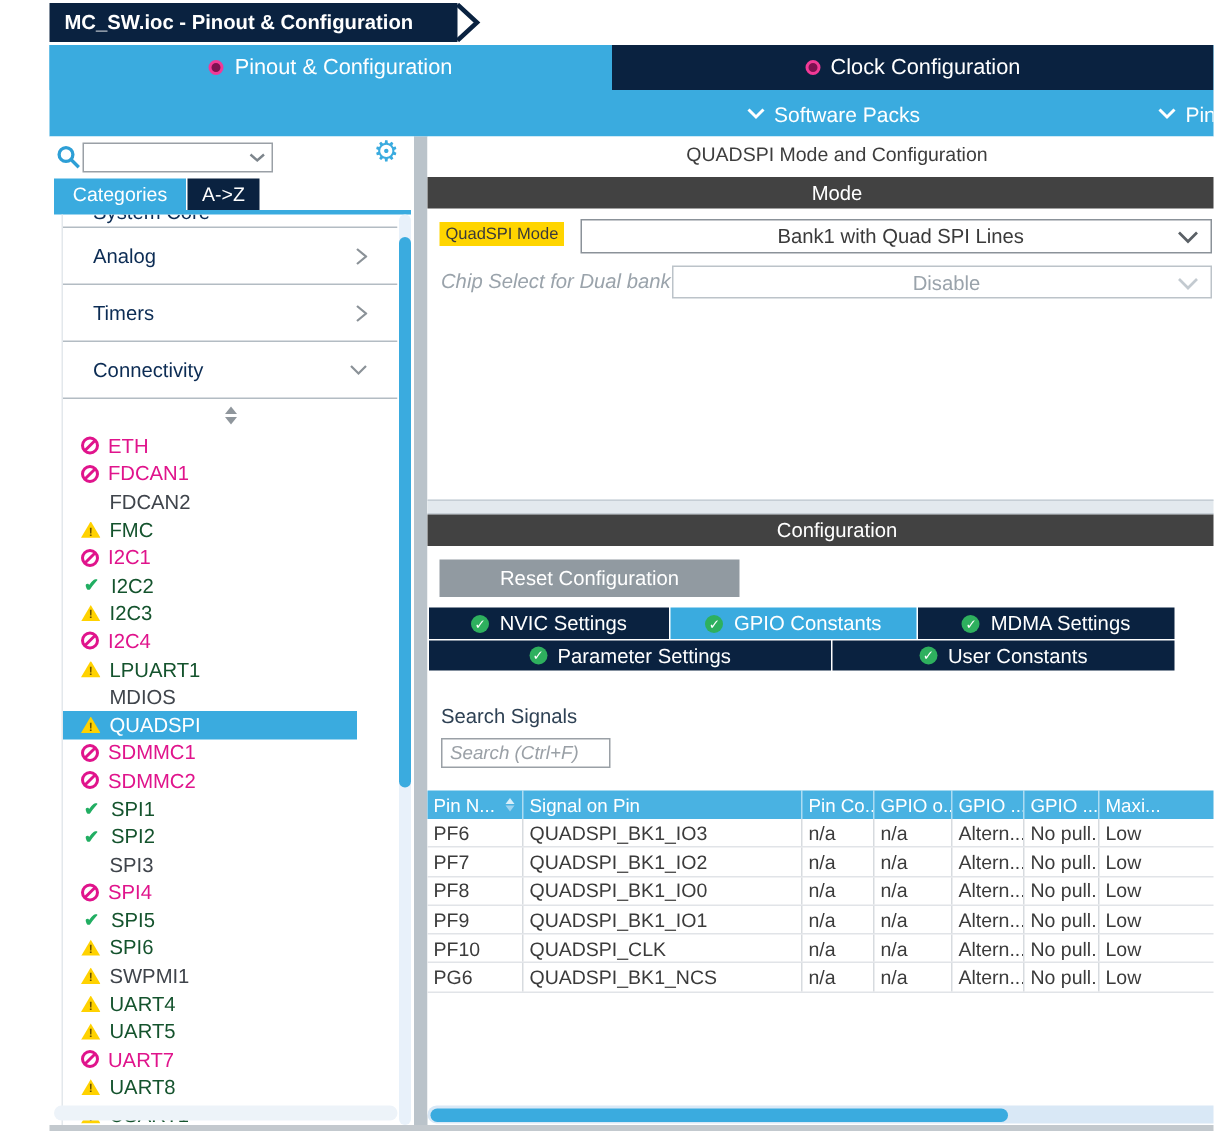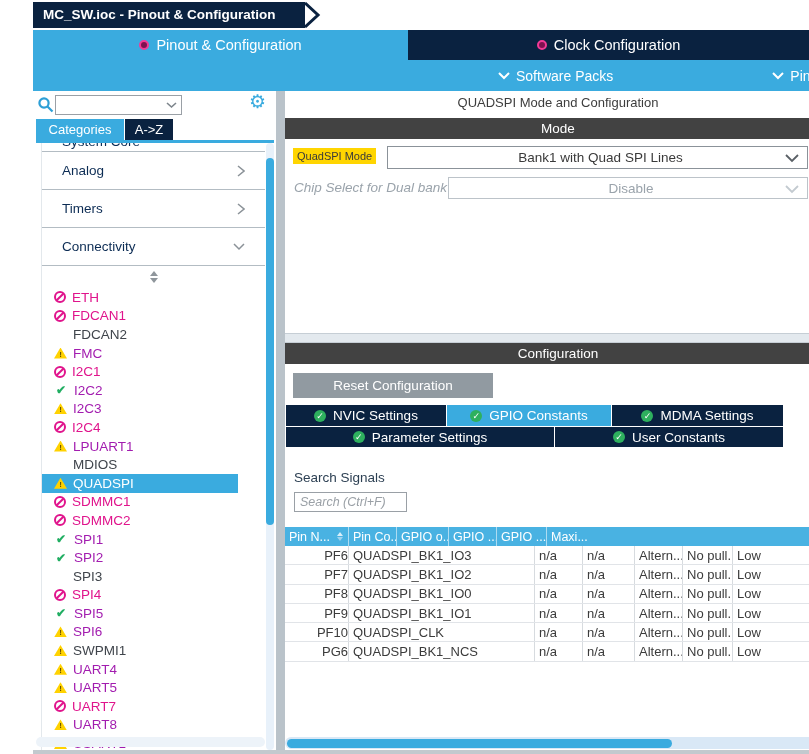--- a/index.html
+++ b/index.html
@@ -41,21 +41,21 @@
   .clipped span{display:block;margin-top:-9px;color:#0c2c54;font-size:13.5px;padding-left:20px;}
   .catrow{height:38px;border-bottom:1px solid #b3bcc3;display:flex;align-items:center;color:#0c2c54;font-size:13.5px;padding-left:20px;position:relative;}
   .catrow .cchev{position:absolute;right:20px;}
   .spinrow{height:22px;display:flex;flex-direction:column;align-items:center;justify-content:center;gap:2px;}
   .tri-up{width:0;height:0;border-left:4px solid transparent;border-right:4px solid transparent;border-bottom:5px solid #8f969c;}
   .tri-dn{width:0;height:0;border-left:4px solid transparent;border-right:4px solid transparent;border-top:5px solid #8f969c;}
 
   .pitem{height:18.6px;display:flex;align-items:center;font-size:13.5px;padding-left:12px;gap:6px;}
   .pitem .plabel{white-space:nowrap;}
   .tone-pink .plabel{color:#e0148c;}
-  .tone-green .plabel{color:#a21caf;}
+  .tone-green .plabel{color:#14532d;}
   .tone-dark .plabel{color:#3f444b;}
   .pitem.sel{background:#3aabdf;width:196px;}
   .pitem.sel .plabel{color:#fff;}
   .picon{width:14px;display:inline-flex;justify-content:center;flex:none;}
   .ic-check{color:#21ae62;font-weight:bold;font-size:12px;}
   .ic-warn{width:13px;height:11px;background:#ffd200;clip-path:polygon(50% 0,100% 100%,0 100%);
     display:inline-flex;align-items:flex-end;justify-content:center;
     font-weight:bold;font-size:8px;line-height:9px;color:#6b5200;}
   .ic-block{width:12px;height:12px;border:2px solid #e0148c;border-radius:50%;position:relative;}
   .ic-block::after{content:"";position:absolute;left:-1px;top:3px;width:10px;height:2px;background:#e0148c;transform:rotate(-45deg);}
@@ -101,21 +101,21 @@
   .search-label{position:absolute;left:9px;top:379px;font-size:13.5px;color:#2e4154;}
   .search-input{position:absolute;left:9px;top:401px;width:113px;height:20px;border:1px solid #9aa0a6;font-size:12.5px;font-style:italic;color:#6d747b;padding-left:5px;outline:none;}
   .search-input::placeholder{color:#9aa0a6;font-style:italic;}
   .clipbox{position:absolute;left:534px;top:403px;width:6px;height:13px;border:2px solid #5a5a5a;border-right:none;}
 
   .gtable{position:absolute;left:0;top:436px;width:534px;font-size:13px;color:#3b3b3b;}
   .thead{display:flex;height:19px;background:#49b2e2;color:#fff;font-size:12.5px;}
   .thcell{display:flex;align-items:center;padding-left:4px;border-right:1px solid rgba(255,255,255,.55);white-space:nowrap;overflow:hidden;}
   .trow{display:flex;height:19.3px;border-bottom:1px solid #e1e4e8;}
   .tcell{display:flex;align-items:center;padding-left:4px;border-right:1px solid #d7dbdf;white-space:nowrap;overflow:hidden;}
-  .c0{width:64px;justify-content:flex-end;} .c1{width:186px;} .c2{width:48px;} .c3{width:52px;} .c4{width:48px;} .c5{width:50px;} .c6{width:86px;border-right:none;}
+  .c0{width:64px;} .c1{width:186px;} .c2{width:48px;} .c3{width:52px;} .c4{width:48px;} .c5{width:50px;} .c6{width:86px;border-right:none;}
   .hsort{margin-left:auto;margin-right:5px;display:flex;flex-direction:column;gap:1px;}
   .hsort i{display:block;width:0;height:0;border-left:3.5px solid transparent;border-right:3.5px solid transparent;}
   .hsort .u{border-bottom:4px solid #d9effa;} .hsort .d{border-top:4px solid #9fd3ef;}
 
   .conf-vtrack{position:absolute;left:537px;top:252px;width:8px;height:394px;background:#e9f2fb;border-radius:4px;}
   .conf-vthumb{position:absolute;left:0;top:105px;width:8px;height:145px;background:#3aabdf;border-radius:4px;}
   .panel-htrack{position:absolute;left:0;top:646px;width:537px;height:12px;background:#d9e8f6;border-radius:6px;}
   .panel-hthumb{position:absolute;left:2px;top:1.5px;width:385px;height:9px;background:#3aabdf;border-radius:4.5px;}
 
   .chev-svg{display:inline-block;}
@@ -363,20 +363,21 @@
     <div class="search-label">Search Signals</div>
     <input class="search-input" placeholder="Search (Ctrl+F)" style="">
     <div class="clipbox"></div>
 
     <div class="gtable">
       <div class="thead">
           <div class="thcell c0">Pin N...<span class="hsort">
               <i class="u"></i>
               <i class="d"></i>
             </span></div>
+          <div class="thcell c1">Signal on Pin</div>
           <div class="thcell c2">Pin Co...</div>
           <div class="thcell c3">GPIO o...</div>
           <div class="thcell c4">GPIO ...</div>
           <div class="thcell c5">GPIO ...</div>
           <div class="thcell c6">Maxi...</div>
         </div>
       <div>
           <div class="trow">
             <div class="tcell c0">PF6</div>
             <div class="tcell c1">QUADSPI_BK1_IO3</div>

